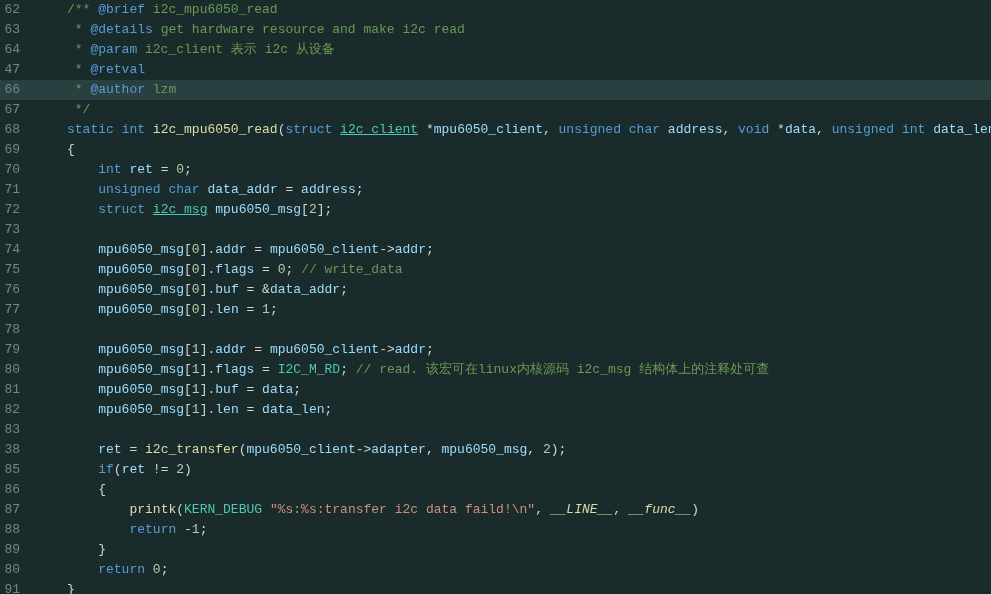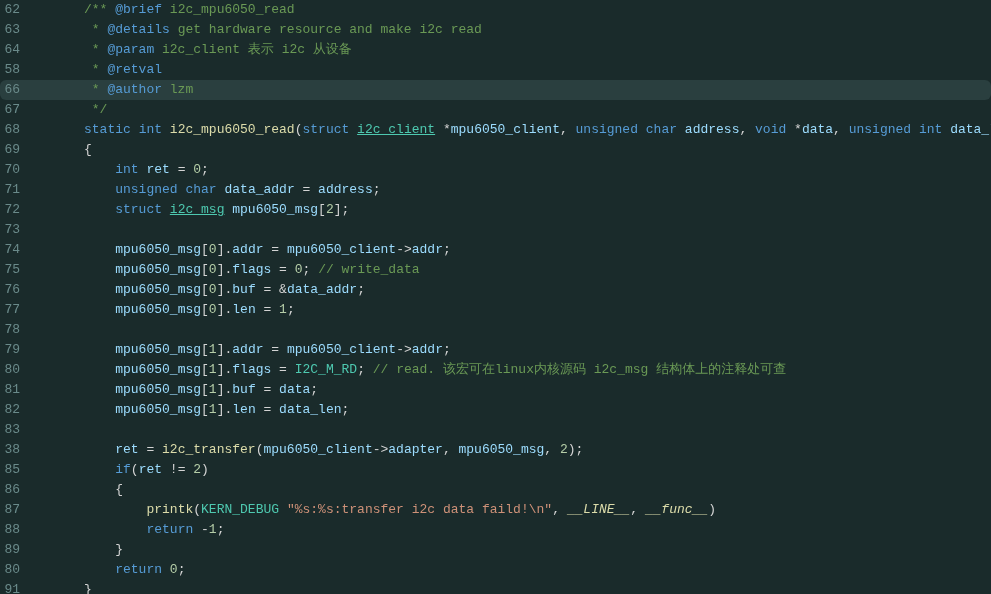--- a/index.html
+++ b/index.html
@@ -17,38 +17,37 @@
       width: 100%;
       height: 100%;
       background-color: #1a2b2b;
       padding: 0;
     }
     .code-line {
       display: flex;
       align-items: flex-start;
       min-height: 20px;
       padding: 0 8px 0 0;
-      gap: 48px;
     }
     .code-line.highlighted {
       background-color: #2a3f3f;
-      border-radius: 6px;
     }
     .line-num {
       color: #6a8a8a;
       min-width: 36px;
       text-align: right;
       padding-right: 16px;
       user-select: none;
       flex-shrink: 0;
       font-size: 13px;
     }
     .line-content {
       white-space: pre;
       flex: 1;
+      margin-left: 31px;
     }
     
     .kw { color: #569cd6; }          
     .fn { color: #dcdcaa; }          
     .type { color: #4ec9b0; text-decoration: underline; }        
     .comment { color: #6a9955; }     
     .comment-doc { color: #6a9955; } 
     .doc-tag { color: #569cd6; }     
     .str { color: #ce9178; }         
     .num { color: #b5cea8; }          
@@ -69,21 +68,21 @@
     </div>
     <div class="code-line">
       <span class="line-num">63</span>
       <span class="line-content"><span class="comment-doc"> * </span><span class="doc-tag">@details</span><span class="comment-doc"> get hardware resource and make i2c read</span></span>
     </div>
     <div class="code-line">
       <span class="line-num">64</span>
       <span class="line-content"><span class="comment-doc"> * </span><span class="doc-tag">@param</span><span class="comment-doc"> i2c_client 表示 i2c 从设备</span></span>
     </div>
     <div class="code-line">
-      <span class="line-num">58</span>
+      <span class="line-num">47</span>
       <span class="line-content"><span class="comment-doc"> * </span><span class="doc-tag">@retval</span></span>
     </div>
     <div class="code-line highlighted">
       <span class="line-num">66</span>
       <span class="line-content"><span class="comment-doc"> * </span><span class="doc-tag">@author</span><span class="comment-doc"> lzm</span></span>
     </div>
     <div class="code-line">
       <span class="line-num">67</span>
       <span class="line-content"><span class="comment-doc"> */</span></span>
     </div>

